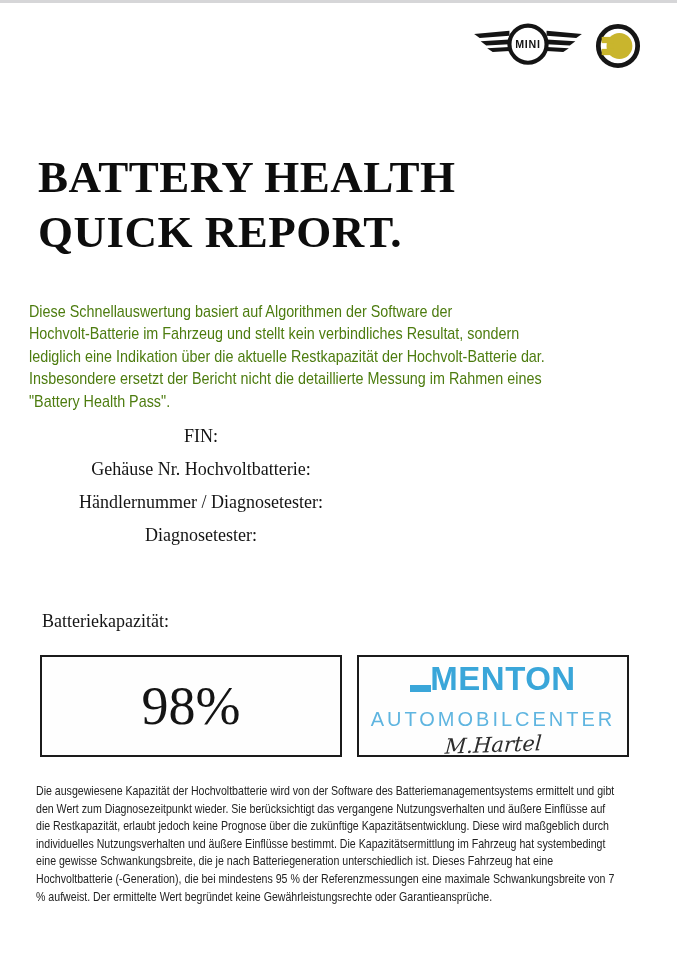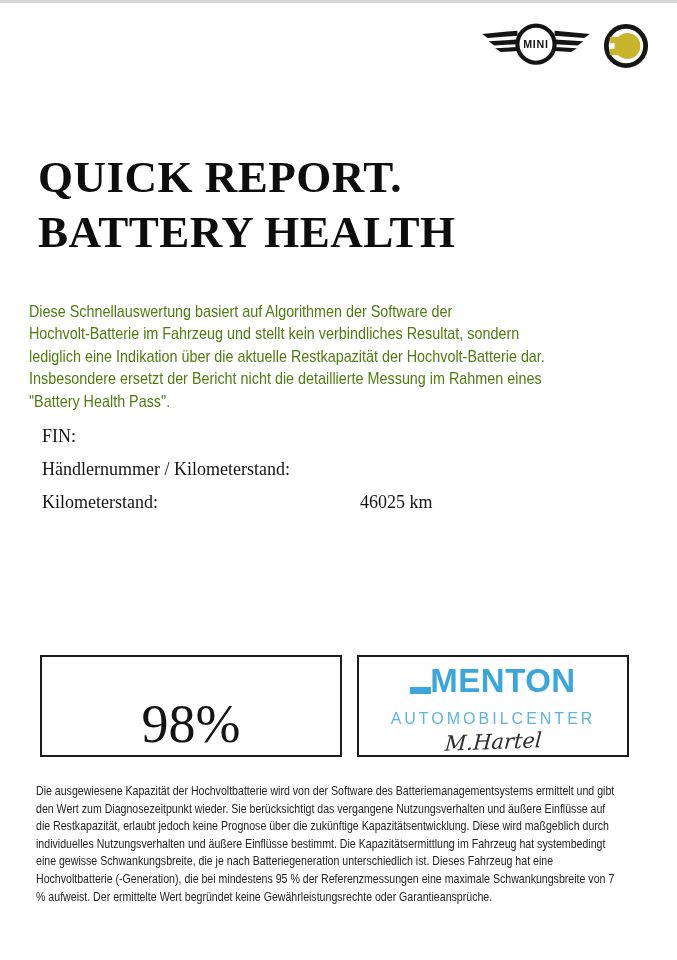--- a/index.html
+++ b/index.html
@@ -2,53 +2,53 @@
 <html><head>
 <meta charset="utf-8">
 <style>
   * { margin:0; padding:0; box-sizing:border-box; }
   html,body { width:677px; height:960px; background:#ffffff; overflow:hidden; }
   body { font-family:"Liberation Sans", sans-serif; color:#1a1a1a; position:relative; }
 
   .topline { position:absolute; top:0; left:0; width:677px; height:3px; background:#d6d6d8; }
 
   
-  .logos { position:absolute; top:20px; right:28px; display:flex; align-items:center; gap:11px;text-decoration:underline; }
+  .logos { position:absolute; top:20px; right:36px; display:flex; align-items:center; gap:11px;text-decoration:underline; }
   .mini-logo { width:112px; height:52px; }
   .electric-logo { width:46px; height:46px; }
 
   
   .title { position:absolute; left:38px; top:150px; font-family:"Liberation Serif", serif;
            font-weight:700; font-size:45px; line-height:55px; letter-spacing:0.5px; color:#0d0d0d; }
 
   
   .intro { position:absolute; left:29px; top:301px; font-size:17px; line-height:22.4px; color:#4d7c0f; }
   .intro div { white-space:nowrap; transform:scaleX(0.845); transform-origin:0 50%; }
 
   
   .fields { position:absolute; left:42px; top:420px; right:30px;
-            font-family:"Liberation Serif", serif; font-size:18px; color:#141414; }
+            font-family:"Liberation Serif", serif; font-size:18px; color:#141414;text-align:center; }
   .field-row { display:grid; grid-template-columns:318px 1fr; line-height:33px; height:33px; }
 
   
   .section-labels { position:absolute; left:42px; top:605px; right:30px; display:grid;
                     grid-template-columns:318px 1fr; font-family:"Liberation Serif", serif;
                     font-size:18px; line-height:33px; color:#141414; }
 
   
   .boxes { position:absolute; left:40px; top:655px; display:flex; gap:15px; }
   .capacity-box { width:302px; height:102px; border:2px solid #1b1b1b; display:flex;
-                  align-items:flex-end; justify-content:center; background:#fefefe; }
+                  align-items:center; justify-content:center; background:#fefefe; }
   .capacity-value { font-family:"Liberation Serif", serif; font-size:54px; color:#141414; }
   .stamp-box { width:272px; height:102px; border:2px solid #1b1b1b; background:#fefefe;
                display:flex; flex-direction:column; align-items:center; justify-content:center; padding-top:6px; }
   .dealer-name-row { display:flex; align-items:flex-end; }
   .dealer-dash { width:21px; height:7px; background:#3aa6d9; margin-bottom:4px; margin-right:-1px; }
   .dealer-name { font-size:33px; font-weight:700; letter-spacing:0.5px; color:#3aa6d9; line-height:34px; }
-  .dealer-subtitle { font-size:16px; letter-spacing:3px; color:#5fb5e0; font-weight:400; margin-top:12px; }
+  .dealer-subtitle { font-size:20px; letter-spacing:3px; color:#5fb5e0; font-weight:400; margin-top:12px; }
   .signature { font-family:"DejaVu Serif", serif; font-style:italic; font-size:21px; color:#2e2e2e;
                margin-top:2px; transform:rotate(-2deg) skewX(-6deg); }
 
   
   .fineprint { position:absolute; left:36px; top:783px; font-size:12.4px; line-height:17.6px; color:#232323; }
   .fineprint div { white-space:nowrap; transform:scaleX(0.855); transform-origin:0 50%; }
 </style>
 </head>
 <body>
 
@@ -71,46 +71,50 @@
   </svg>
   <svg class="electric-logo" viewBox="0 0 48 48">
     <circle cx="24" cy="24" r="20.5" fill="#ffffff" stroke="#161616" stroke-width="5"></circle>
     <circle cx="25.5" cy="24" r="13.5" fill="#c9b52d"></circle>
     <rect x="7" y="14.5" width="12" height="6.5" fill="#c9b52d"></rect>
     <rect x="7" y="27" width="12" height="6.5" fill="#c9b52d"></rect>
   </svg>
 </div>
 
 <h1 class="title">
+  <div>BATTERY HEALTH</div>
   <div>QUICK REPORT.</div>
-  <div>BATTERY HEALTH</div>
 </h1>
 
 <div class="intro">
     <div>Diese Schnellauswertung basiert auf Algorithmen der Software der</div>
     <div>Hochvolt-Batterie im Fahrzeug und stellt kein verbindliches Resultat, sondern</div>
     <div>lediglich eine Indikation über die aktuelle Restkapazität der Hochvolt-Batterie dar.</div>
     <div>Insbesondere ersetzt der Bericht nicht die detaillierte Messung im Rahmen eines</div>
     <div>"Battery Health Pass".</div>
   </div>
 
 <div class="fields">
   <div class="field-row">
     <span>FIN:</span>
   </div>
   <div class="field-row">
-    <span>Händlernummer / Kilometerstand:</span>
+    <span>Gehäuse Nr. Hochvoltbatterie:</span>
+    <span></span>
   </div>
   <div class="field-row">
-    <span>Kilometerstand:</span>
-    <span>46025 km</span>
+    <span>Händlernummer / Diagnosetester:</span>
+  </div>
+  <div class="field-row">
+    <span>Diagnosetester:</span>
   </div>
 </div>
 
 <div class="section-labels">
+  <span>Batteriekapazität:</span>
 </div>
 
 <div class="boxes">
   <div class="capacity-box">
     <span class="capacity-value">98%</span>
   </div>
   <div class="stamp-box">
     <div class="dealer-name-row">
       <span class="dealer-dash"></span>
       <span class="dealer-name">MENTON</span>

